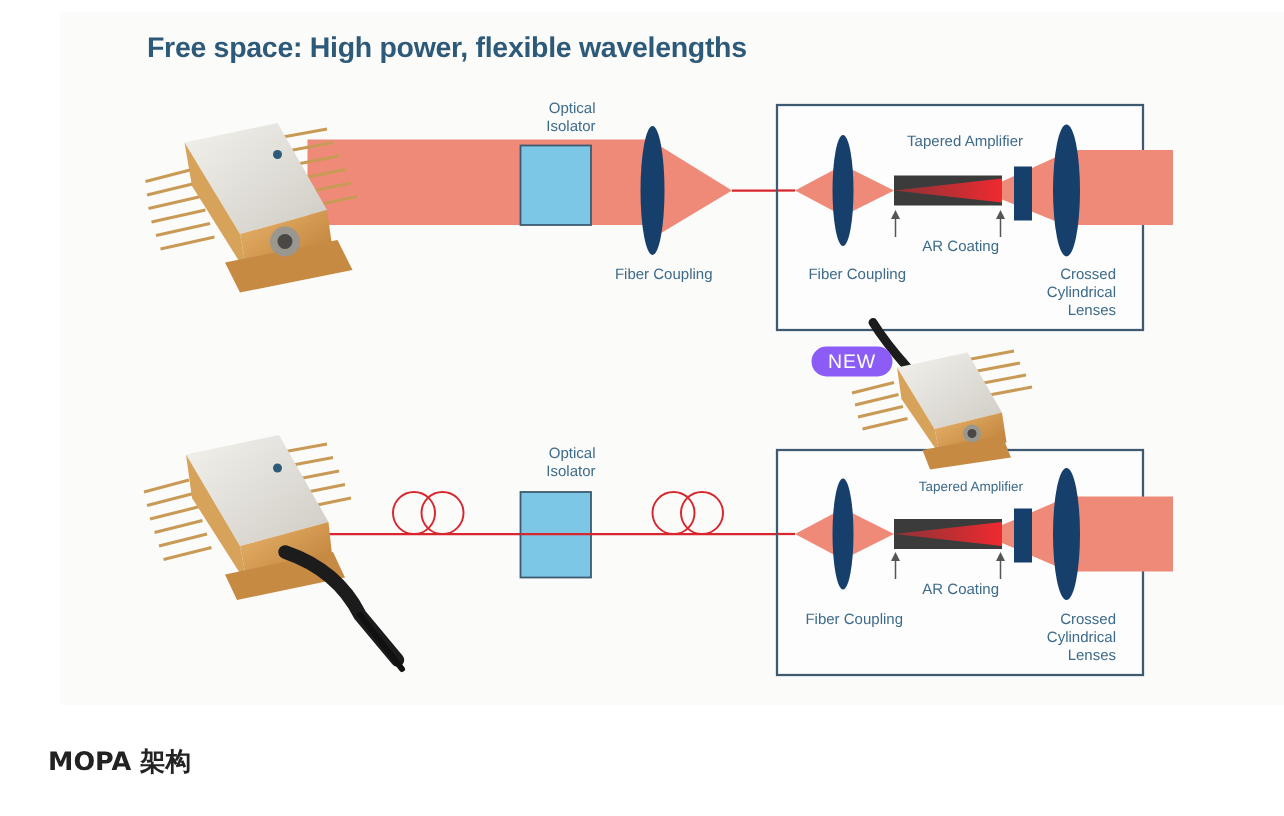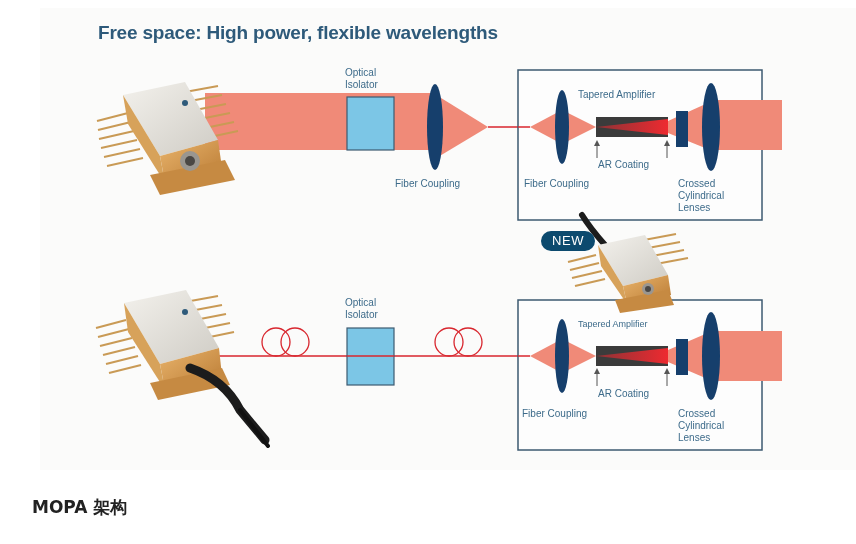--- a/index.html
+++ b/index.html
@@ -1,22 +1,22 @@
 <!DOCTYPE html>
 <html><head>
 <meta charset="utf-8">
 <style>
   html,body{margin:0;padding:0;background:#ffffff;}
   body{width:856px;height:544px;position:relative;overflow:hidden;font-family:"Liberation Sans",sans-serif;}
   .panel{position:absolute;left:40px;top:8px;width:816px;height:462px;background:#fbfbfa;}
   .title{position:absolute;left:82px;top:22px;font-size:19px;font-weight:bold;color:#2e5a7a;letter-spacing:-0.2px;margin-left:16px;}
-  .lbl{position:absolute;font-size:10px;color:#3d6b8a;text-align:left;line-height:12px;}
+  .lbl{position:absolute;font-size:10px;color:#3d6b8a;text-align:right;line-height:12px;}
   .caption{position:absolute;left:0;width:856px;top:496px;font-size:17px;font-weight:bold;color:#222;font-family:"DejaVu Sans",sans-serif;padding-left:32px;}
   svg{position:absolute;left:0;top:0;}
-  .new-badge{position:absolute;left:541px;top:231px;width:54px;height:20px;background:#0c4a6e;border-radius:10px;color:#fff;font-size:13px;text-align:center;line-height:20px;letter-spacing:0.5px;}
+  .new-badge{position:absolute;left:541px;top:231px;width:54px;height:20px;background:#8b5cf6;border-radius:10px;color:#fff;font-size:13px;text-align:center;line-height:20px;letter-spacing:0.5px;}
 </style>
 </head>
 <body>
 
 <div class="panel"></div>
 
 <svg width="856" height="544">
   <defs>
     <linearGradient id="gold" x1="0" y1="0" x2="1" y2="1">
       <stop offset="0" stop-color="#e9b46c"></stop>

